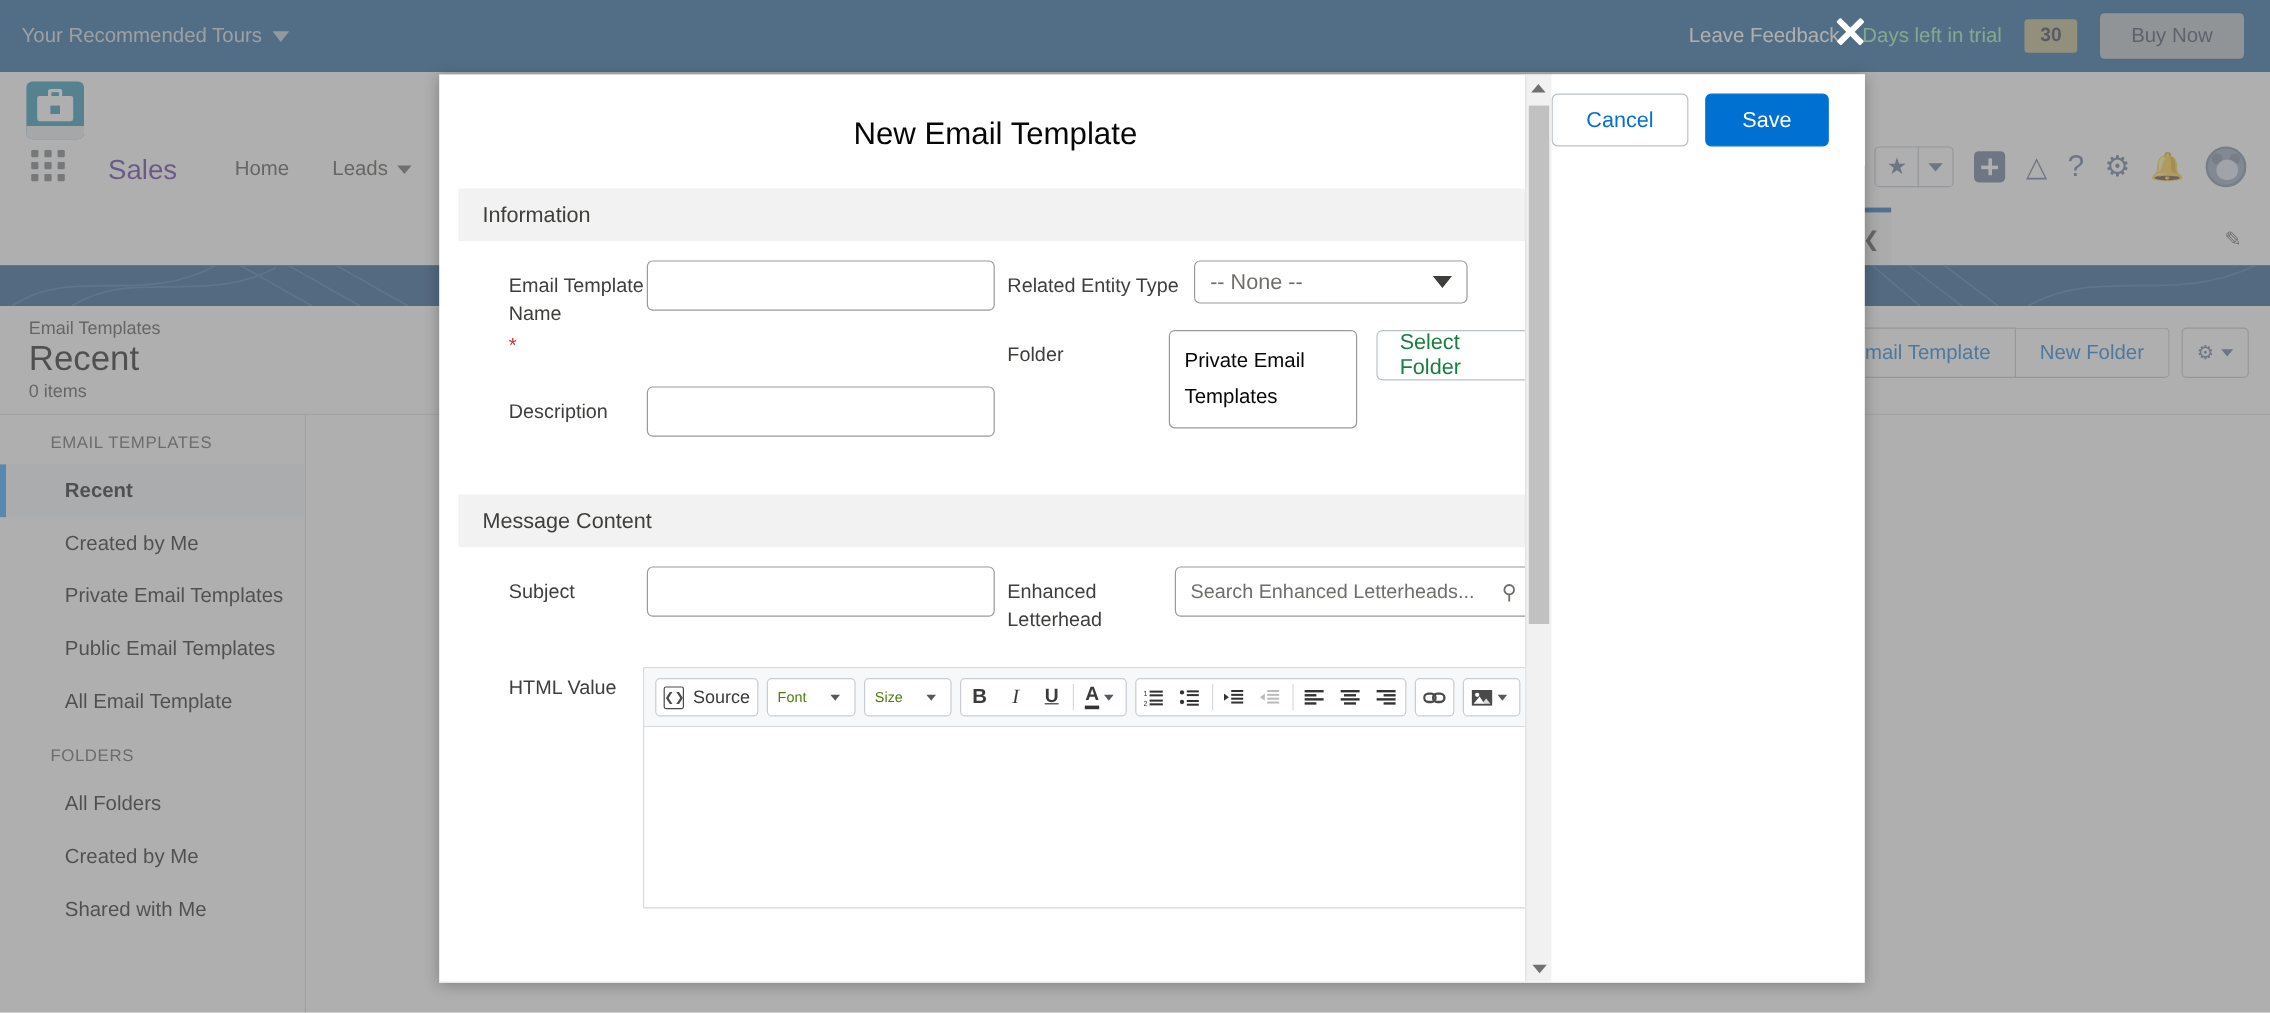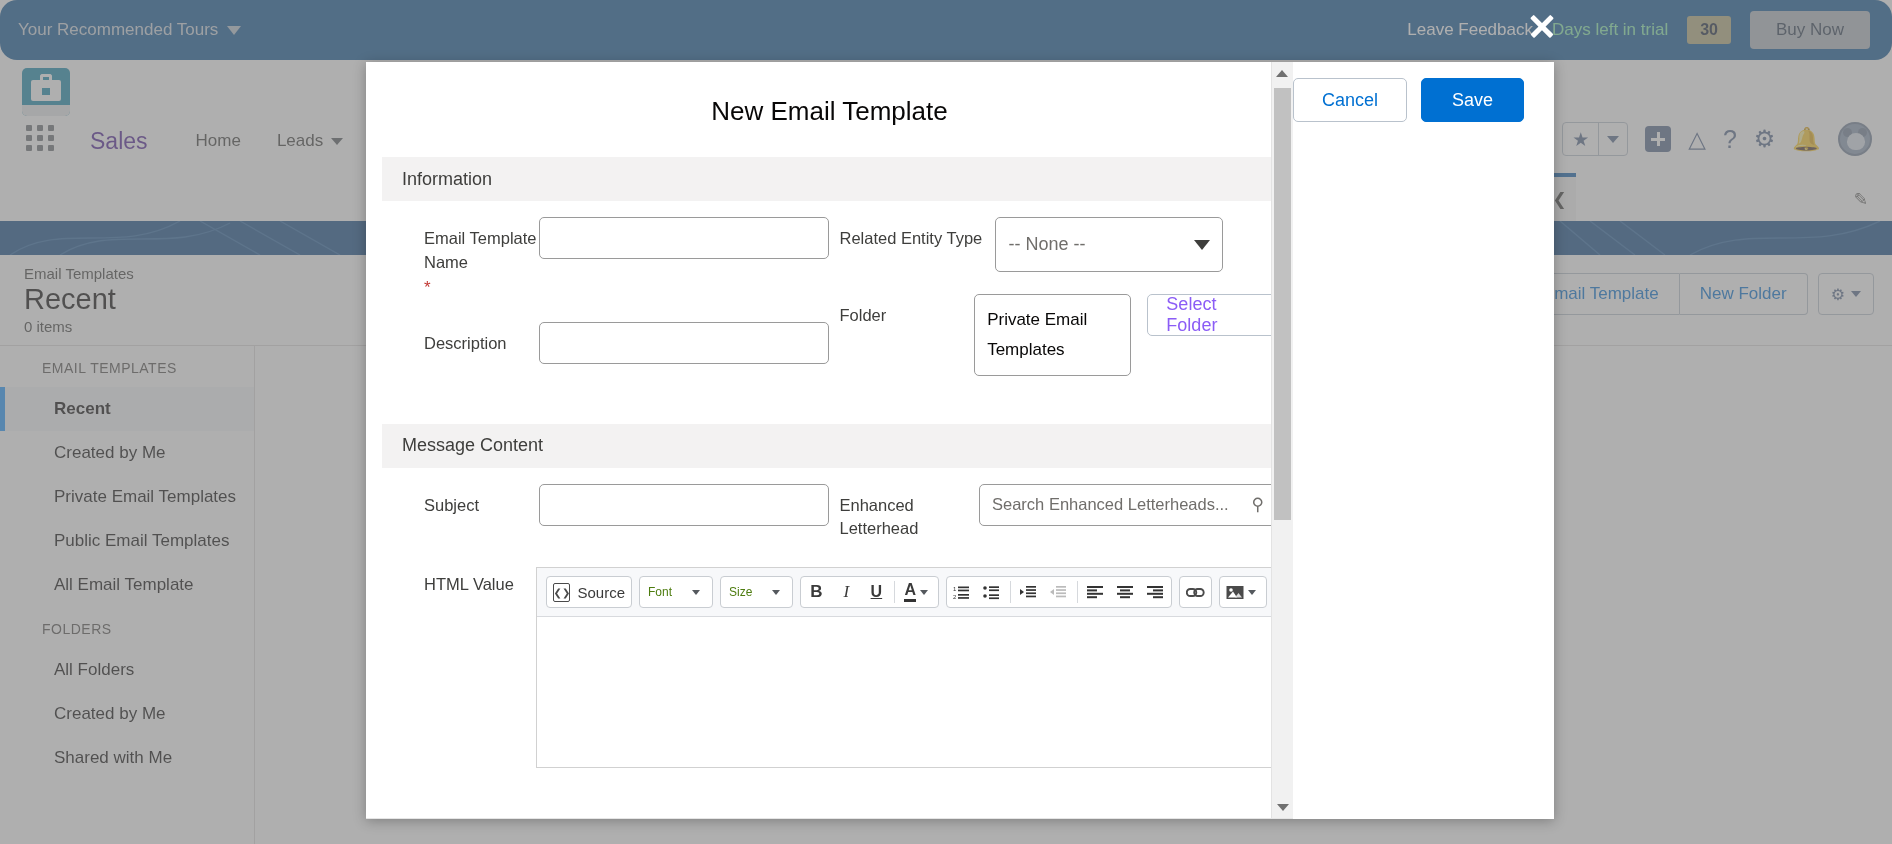--- a/index.html
+++ b/index.html
@@ -8,21 +8,21 @@
     overflow: hidden;
     font-family: "Liberation Sans", sans-serif;
     background: #ffffff;
   }
   #root { position: relative; width: 1892px; height: 844px; }
 
   
   .trialbar {
     position: absolute; top: 0; left: 0; width: 1892px; height: 60px;
     background: #0d5493;
-    display: flex; align-items: center; border-radius: 17px;
+    display: flex; align-items: center;
   }
   .trial-left { display: flex; align-items: center; padding-left: 18px; gap: 9px; }
   .trial-left .label { color: #cfd8e0; font-size: 17px; }
   .caret-down {
     width: 0; height: 0; border-left: 7px solid transparent;
     border-right: 7px solid transparent; border-top: 9px solid #b9c4cf;
   }
   .trial-right {
     margin-left: auto; display: flex; align-items: center; gap: 19px; padding-right: 22px;
   }
@@ -205,35 +205,35 @@
   .flabel {
     font-size: 16.5px; color: #3e3e3c; width: 178px; padding-left: 42px; padding-top: 10px;
     line-height: 1.45;
   }
   .flabel .req { color: #c23934; display: block; font-size: 17px; margin-top: 1px; }
   .finput {
     width: 340px; height: 42px; border: 1px solid #9a9a9a; border-radius: 5px; background: #fff;
     font-size: 17px; padding: 0 12px; color: #080707; outline: none;
   }
   .fselect {
-    width: 228px; height: 55px; border: 1px solid #9a9a9a; border-radius: 5px; background: #fff;
+    width: 228px; height: 36px; border: 1px solid #9a9a9a; border-radius: 5px; background: #fff;
     font-size: 18px; color: #706e6b; padding: 0 12px;
     display: flex; align-items: center; justify-content: space-between;
   }
   .fselect .cv {
     width: 0; height: 0; border-left: 8px solid transparent;
     border-right: 8px solid transparent; border-top: 10px solid #3e3e3c;
   }
   .folder-box {
     width: 178px; min-height: 68px; border: 1px solid #9a9a9a; border-radius: 5px;
     font-size: 17px; color: #080707; padding: 10px 12px; line-height: 1.75;
   }
   .btn-select-folder {
     margin-left: 16px; height: 42px; border: 1px solid #b9c2cc; border-radius: 5px;
-    background: #fff; color: #8b5cf6; font-size: 18px; padding: 0 18px;
+    background: #fff; color: #15803d; font-size: 18px; padding: 0 18px;
     display: flex; align-items: center;
   }
   .searchbox {
     width: 330px; height: 42px; border: 1px solid #9a9a9a; border-radius: 5px; background: #fff;
     display: flex; align-items: center; padding: 0 12px;
   }
   .searchbox input {
     flex: 1; border: none; outline: none; font-size: 16.5px; color: #3e3e3c;
     font-family: "Liberation Sans", sans-serif; background: transparent;
   }

